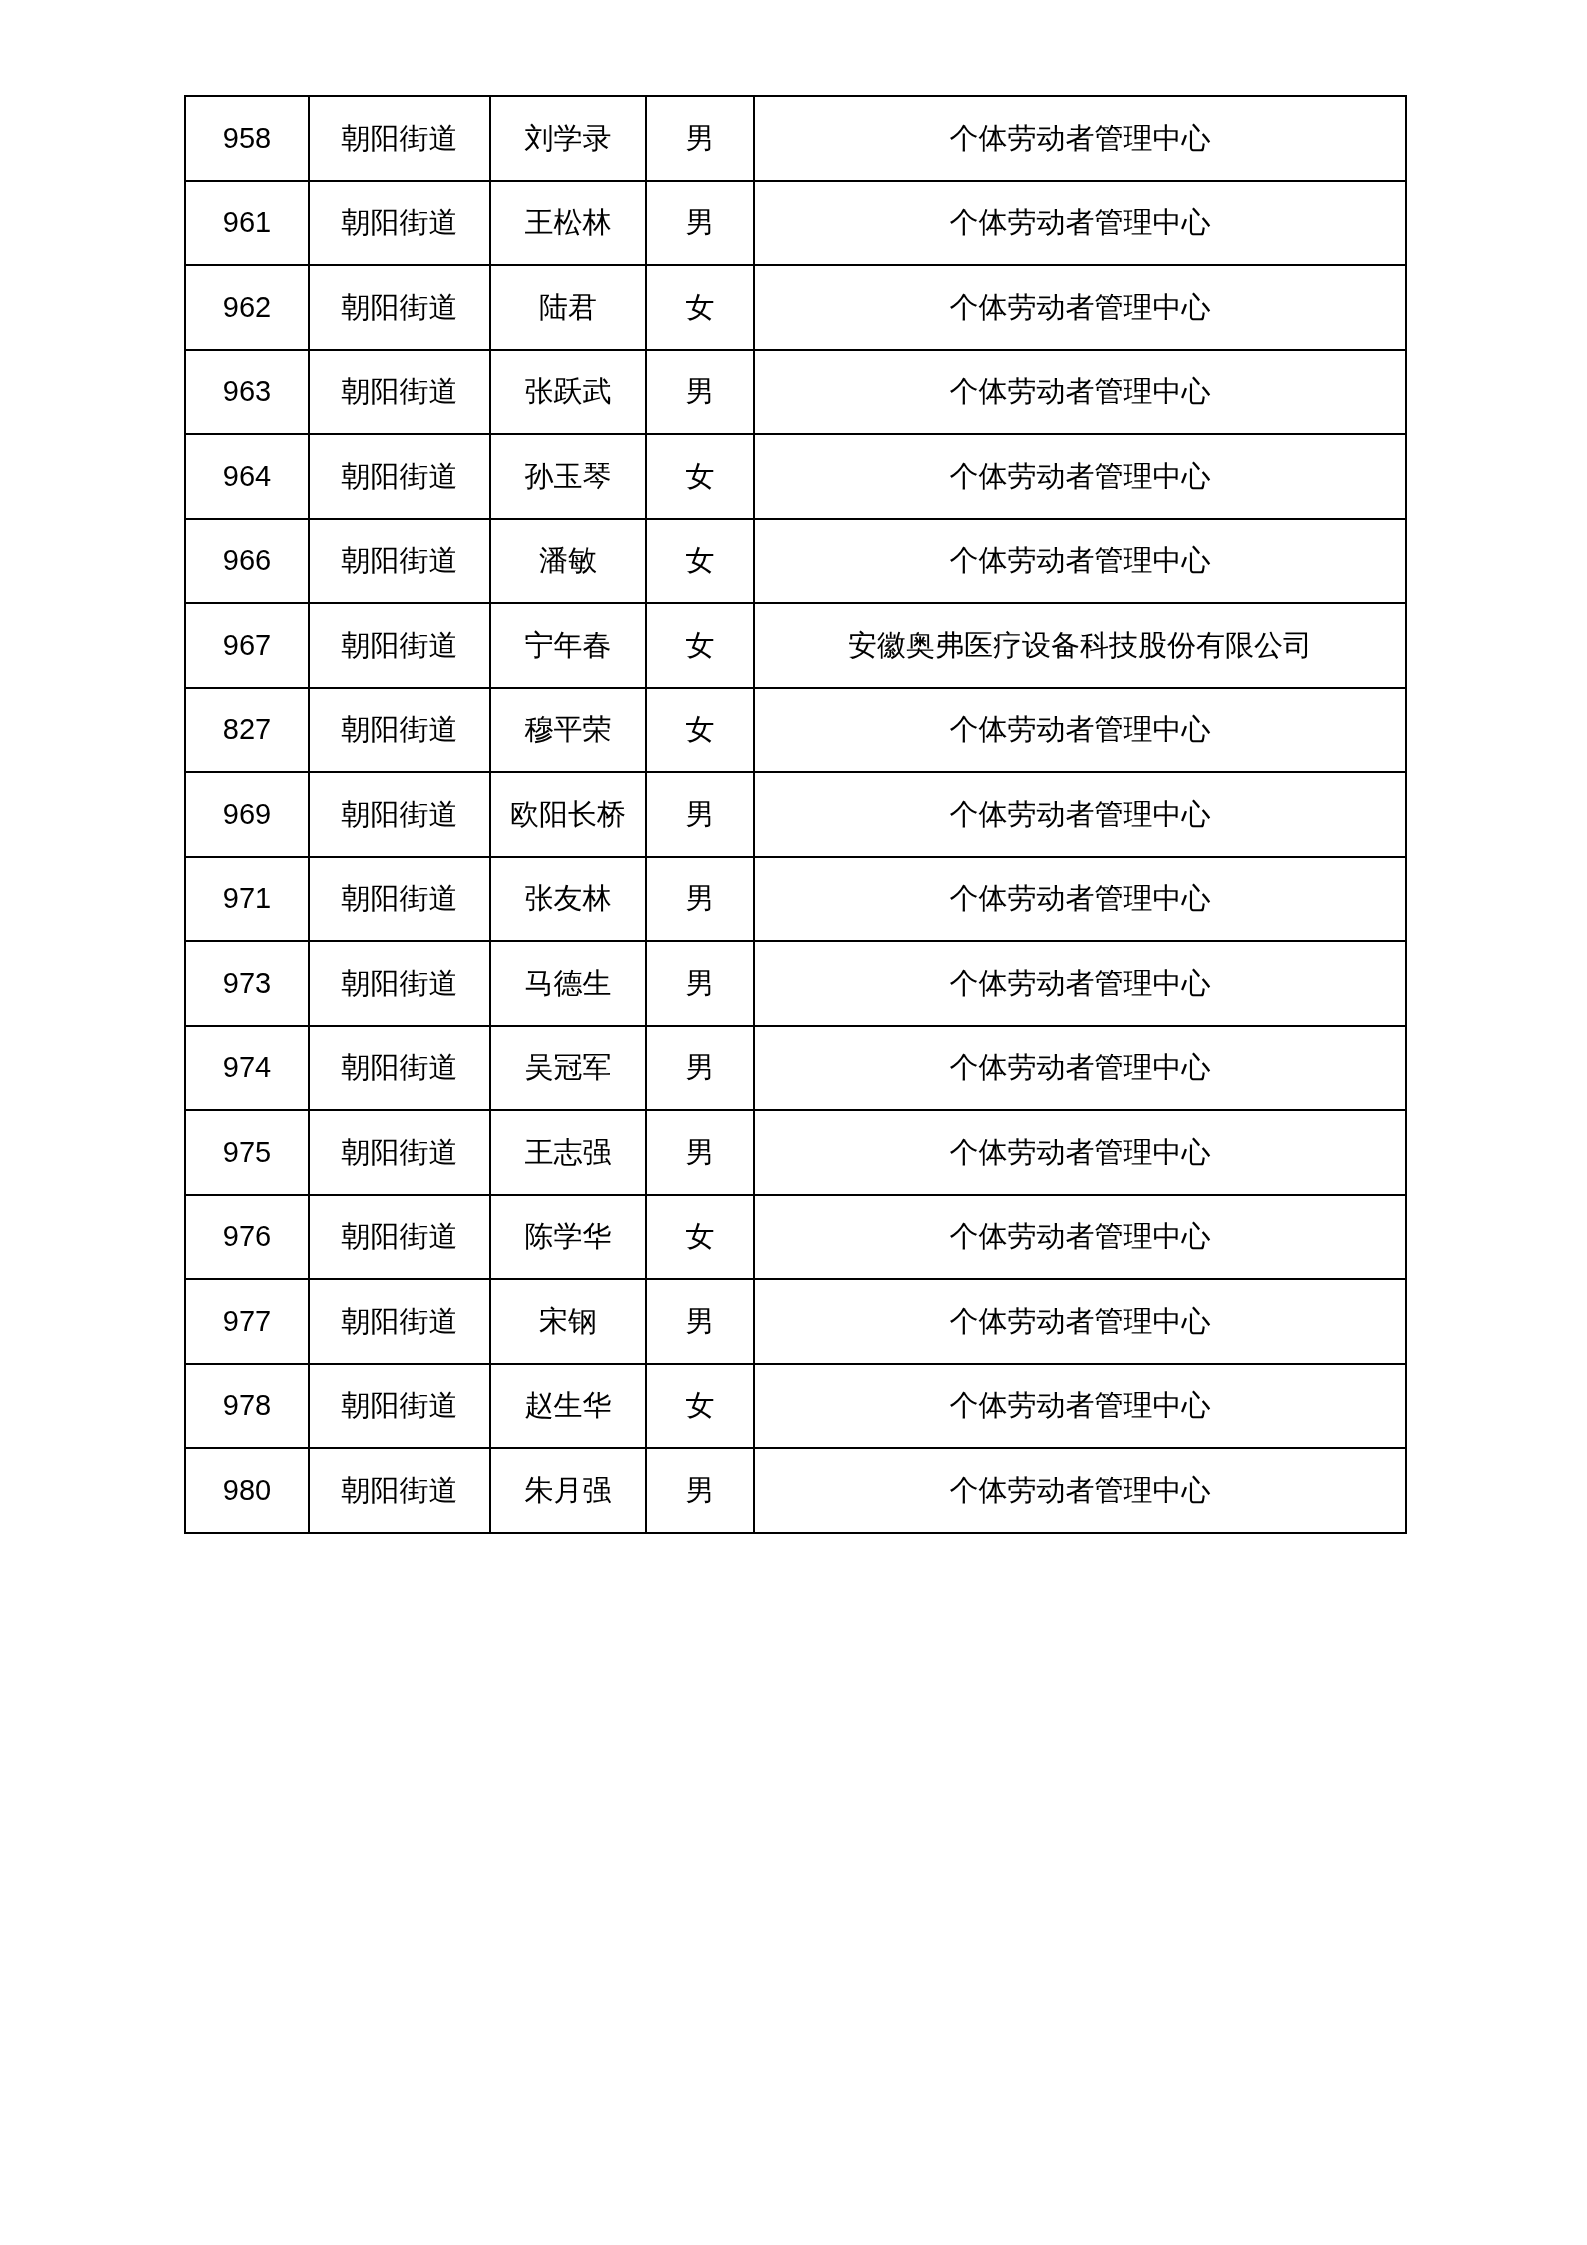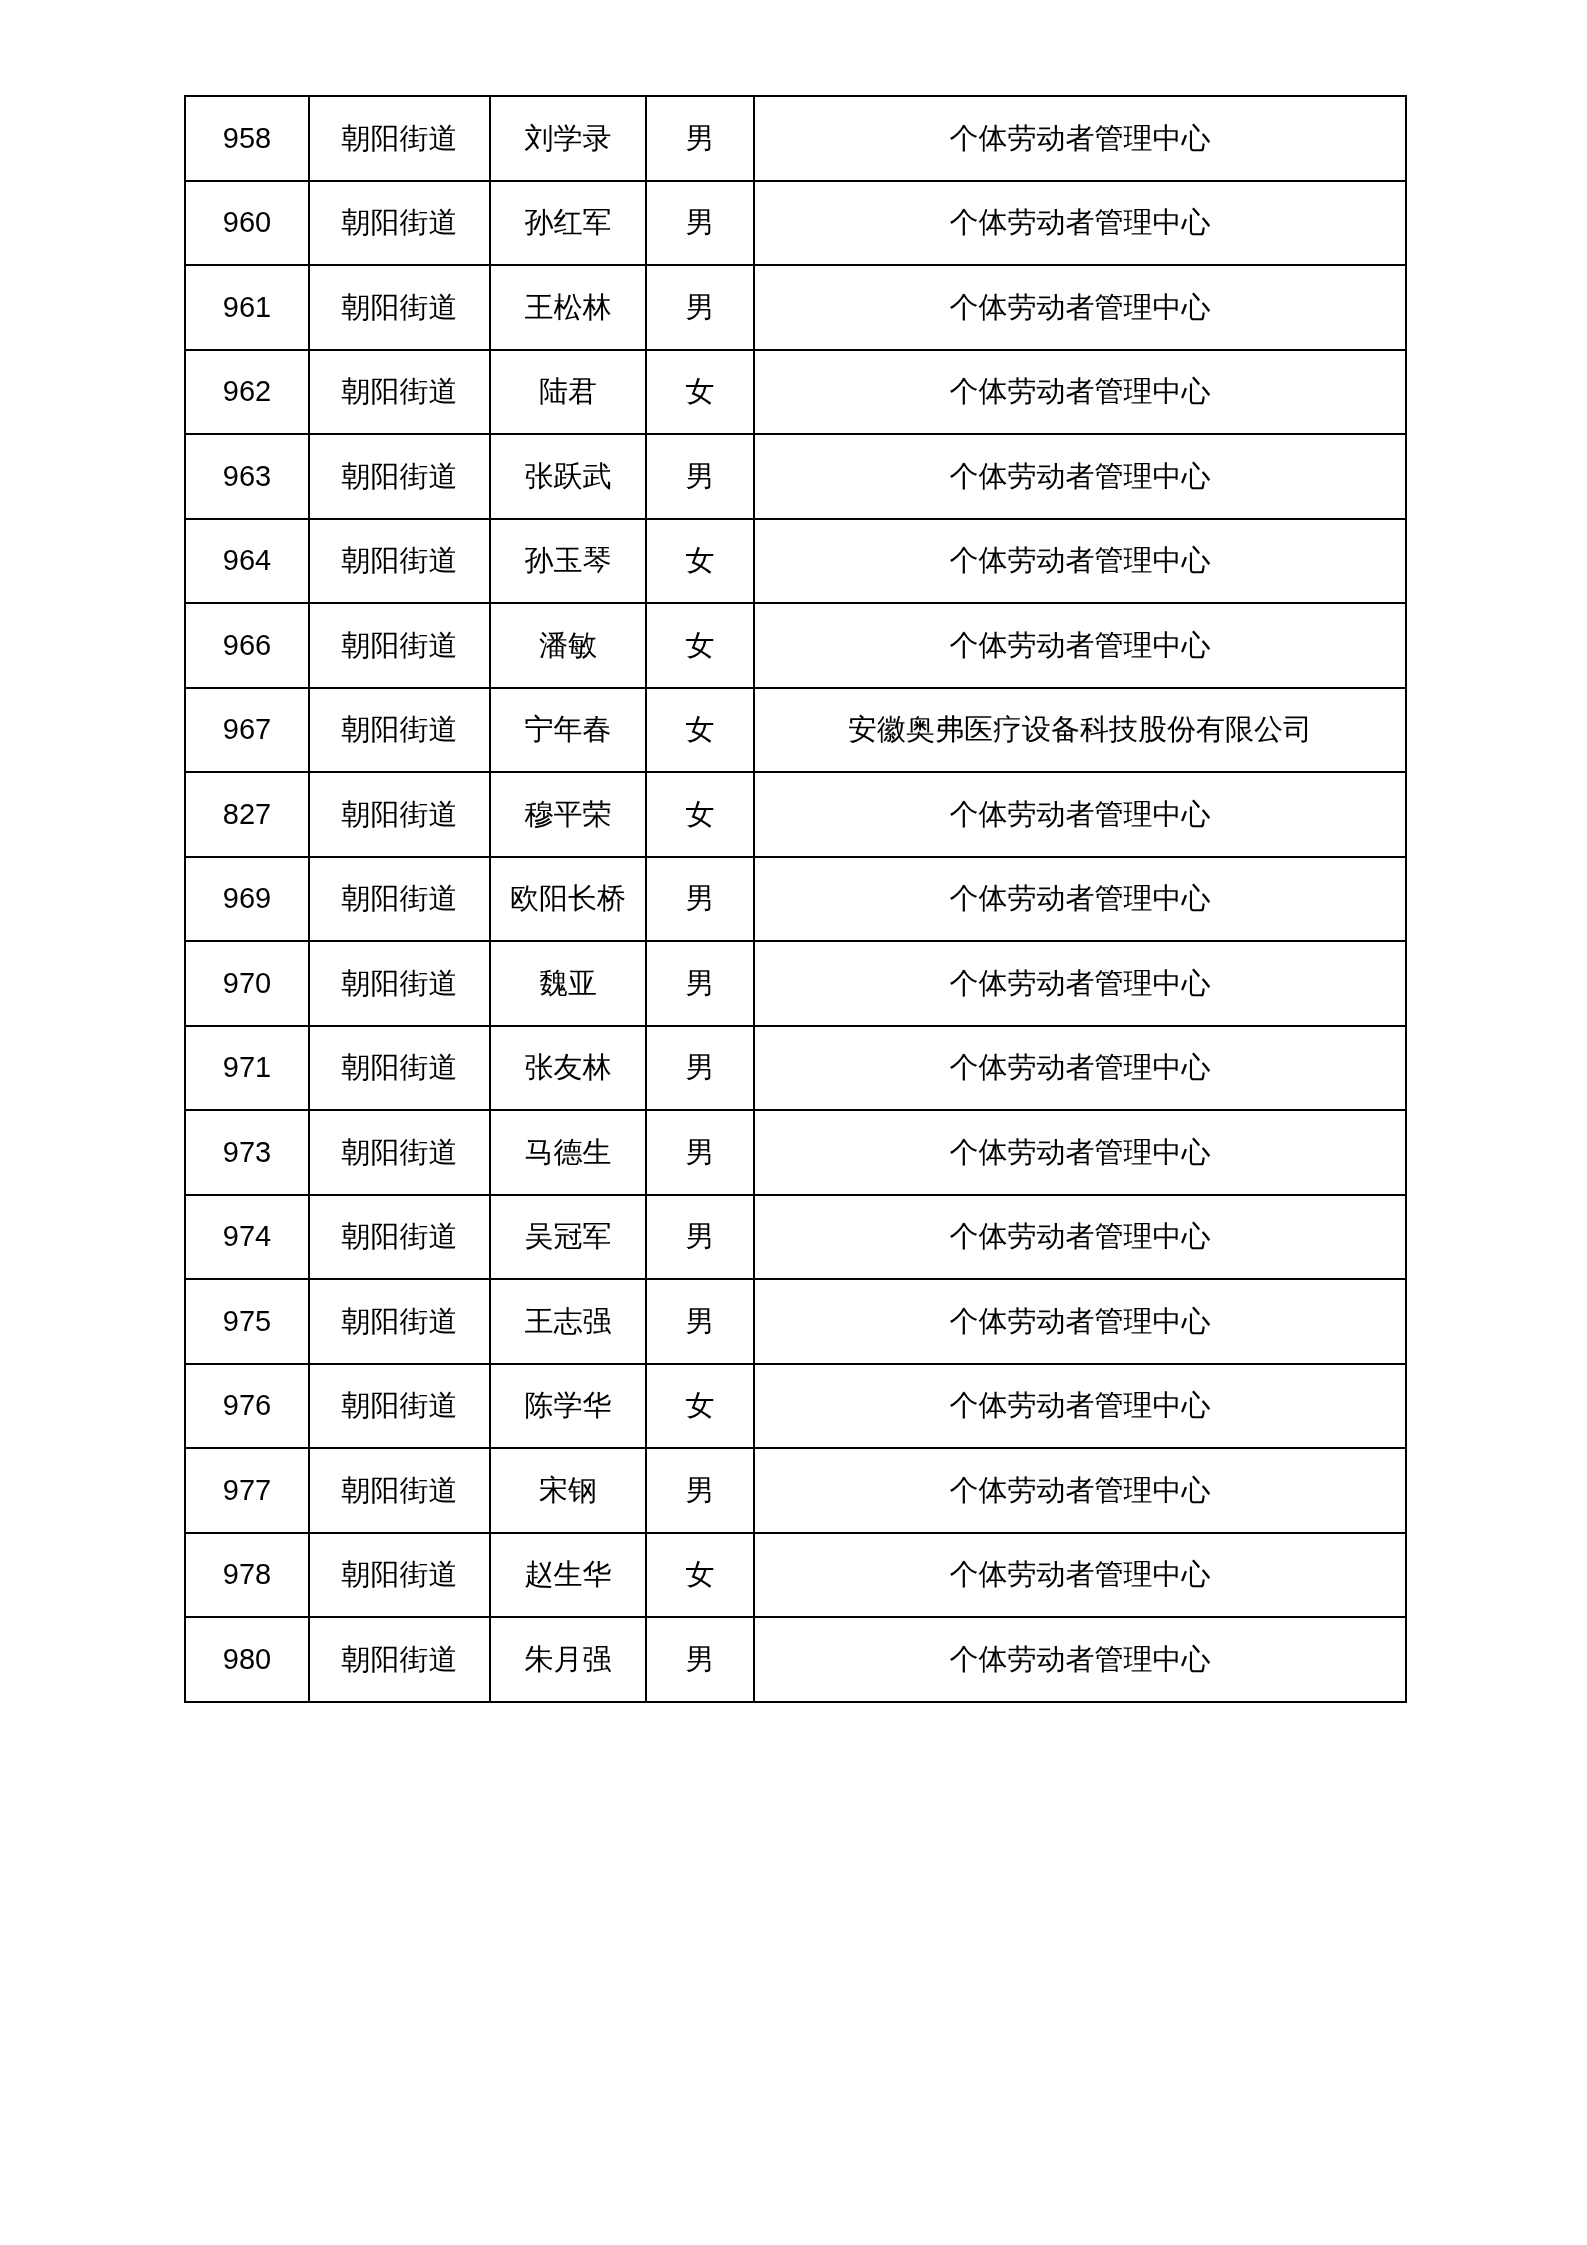--- a/index.html
+++ b/index.html
@@ -62,27 +62,20 @@
     </colgroup>
     <tbody>
         <tr>
     <td>958</td>
     <td>朝阳街道</td>
     <td>刘学录</td>
     <td>男</td>
     <td>个体劳动者管理中心</td>
   </tr>
         <tr>
-    <td>960</td>
-    <td>朝阳街道</td>
-    <td>孙红军</td>
-    <td>男</td>
-    <td>个体劳动者管理中心</td>
-  </tr>
-        <tr>
     <td>961</td>
     <td>朝阳街道</td>
     <td>王松林</td>
     <td>男</td>
     <td>个体劳动者管理中心</td>
   </tr>
         <tr>
     <td>962</td>
     <td>朝阳街道</td>
     <td>陆君</td>
@@ -121,27 +114,20 @@
     <td>827</td>
     <td>朝阳街道</td>
     <td>穆平荣</td>
     <td>女</td>
     <td>个体劳动者管理中心</td>
   </tr>
         <tr>
     <td>969</td>
     <td>朝阳街道</td>
     <td>欧阳长桥</td>
-    <td>男</td>
-    <td>个体劳动者管理中心</td>
-  </tr>
-        <tr>
-    <td>970</td>
-    <td>朝阳街道</td>
-    <td>魏亚</td>
     <td>男</td>
     <td>个体劳动者管理中心</td>
   </tr>
         <tr>
     <td>971</td>
     <td>朝阳街道</td>
     <td>张友林</td>
     <td>男</td>
     <td>个体劳动者管理中心</td>
   </tr>

